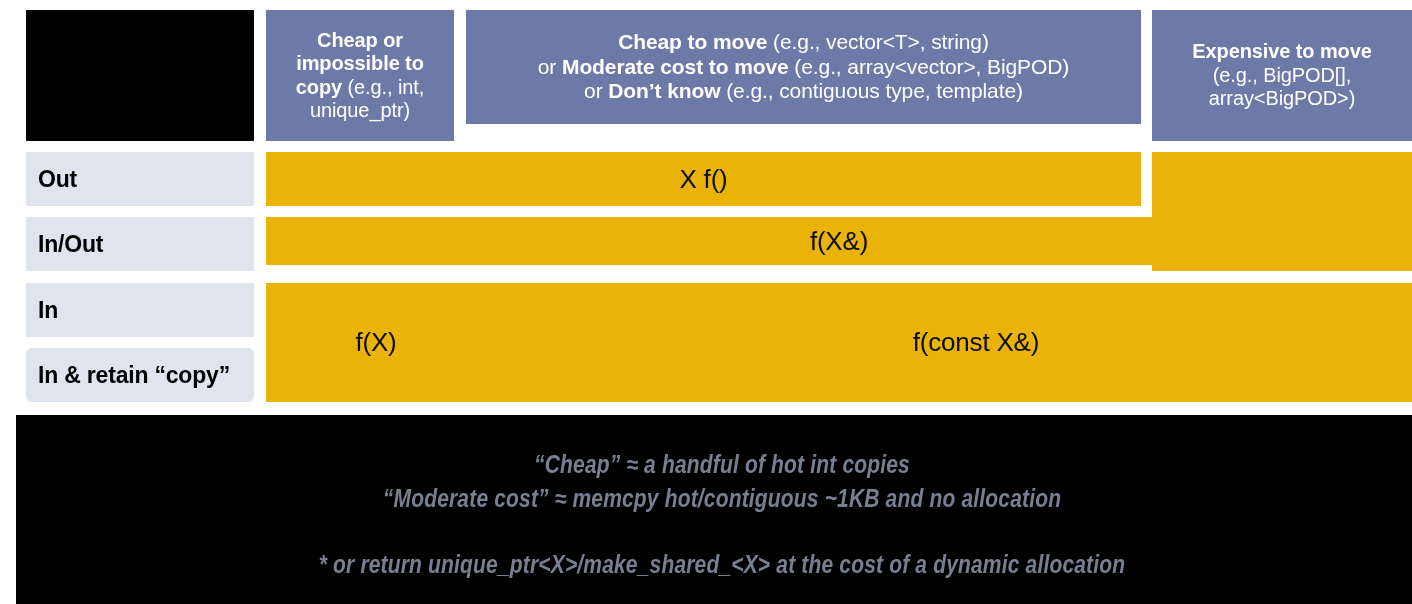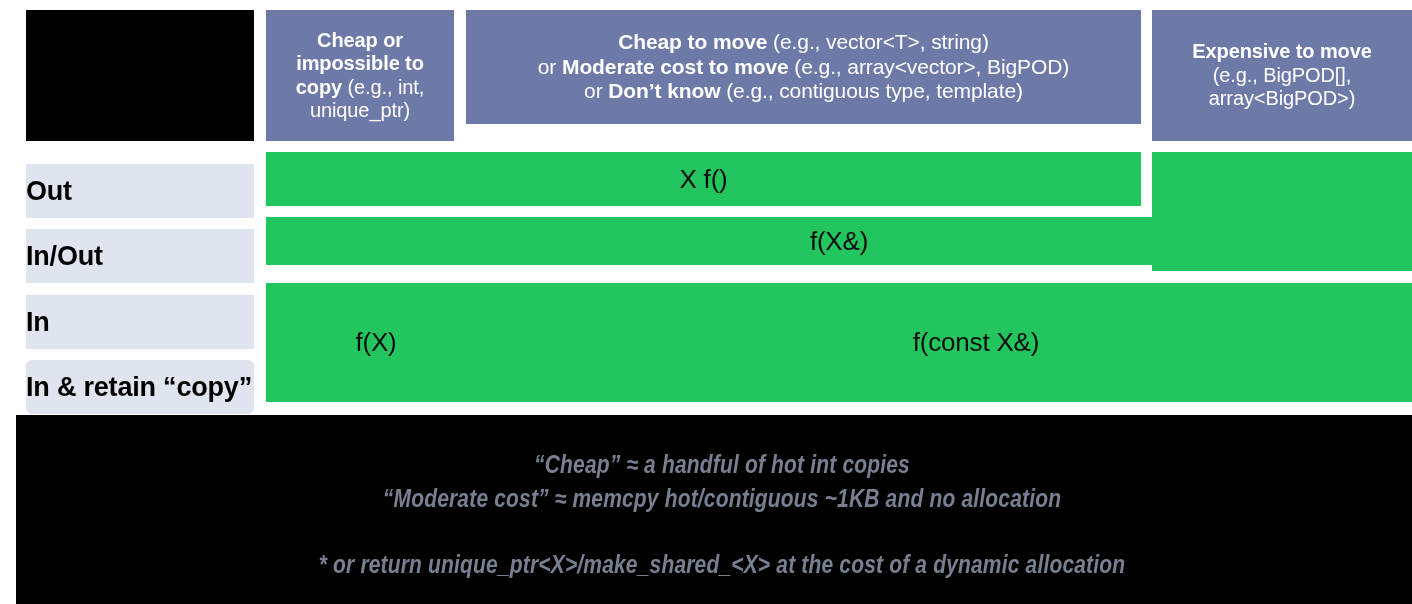--- a/index.html
+++ b/index.html
@@ -32,33 +32,32 @@
   .hcell b{font-weight:bold;}
   .hcell .reg{font-weight:normal;}
   #h-copy{left:250px;top:10px;width:188px;height:131px;font-size:20px;}
   #h-move{left:450px;top:10px;width:675px;height:114px;font-size:21px;}
   #h-exp {left:1136px;top:10px;width:260px;height:131px;font-size:20px;}
 
   
   .rlabel{
     position:absolute;background:#e0e4ee;color:#000000;
     display:flex;align-items:center;
-    font-weight:bold;font-size:27px;
-    box-sizing:border-box;
+    font-weight:bold;font-size:23px;
+    padding-left:12px;box-sizing:border-box;
     letter-spacing:-0.2px;
-    margin-top:12px;
   }
   #r-out   {left:10px;top:152px;width:228px;height:54px;}
   #r-inout {left:10px;top:217px;width:228px;height:54px;}
   #r-in    {left:10px;top:283px;width:228px;height:54px;}
   #r-retain{left:10px;top:348px;width:228px;height:54px;border-radius:6px;}
 
   
   .bcell{
-    position:absolute;background:#22c55e;color:#0c0c0c;
+    position:absolute;background:#eab308;color:#0c0c0c;
     display:flex;align-items:center;justify-content:center;
     font-size:26px;letter-spacing:-0.2px;
     box-sizing:border-box;
   }
   #c-out-move   {left:250px;top:152px;width:875px;height:54px;}
   #c-out-exp    {left:1136px;top:152px;width:260px;height:119px;}
   #c-inout      {left:250px;top:217px;width:1146px;height:48px;}
   #c-in-copy    {left:250px;top:283px;width:220px;height:119px;}
   #c-in-move    {left:450px;top:283px;width:1020px;height:119px;}
 

